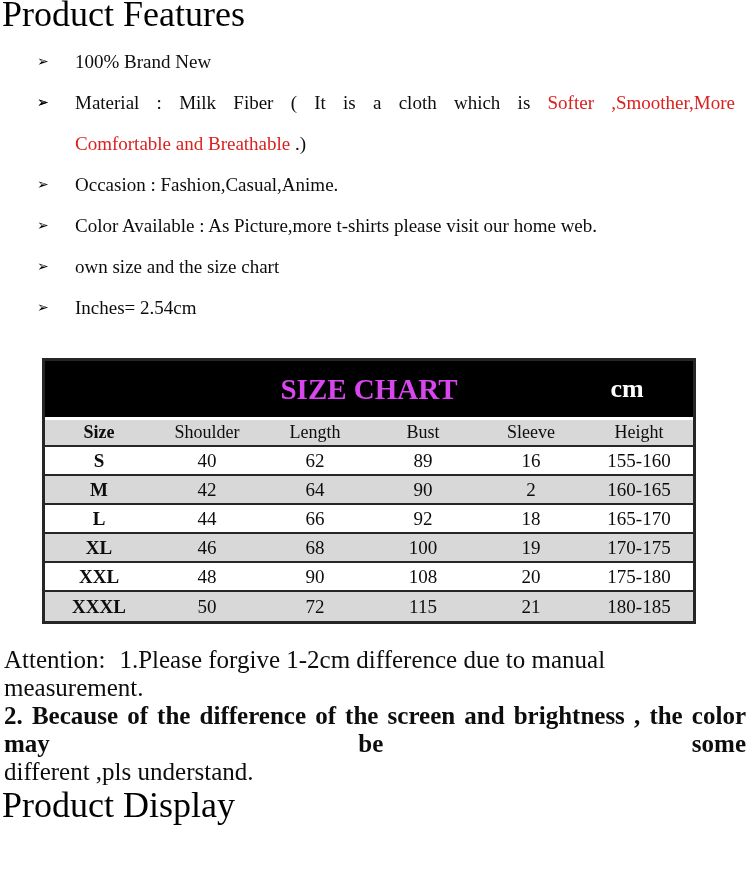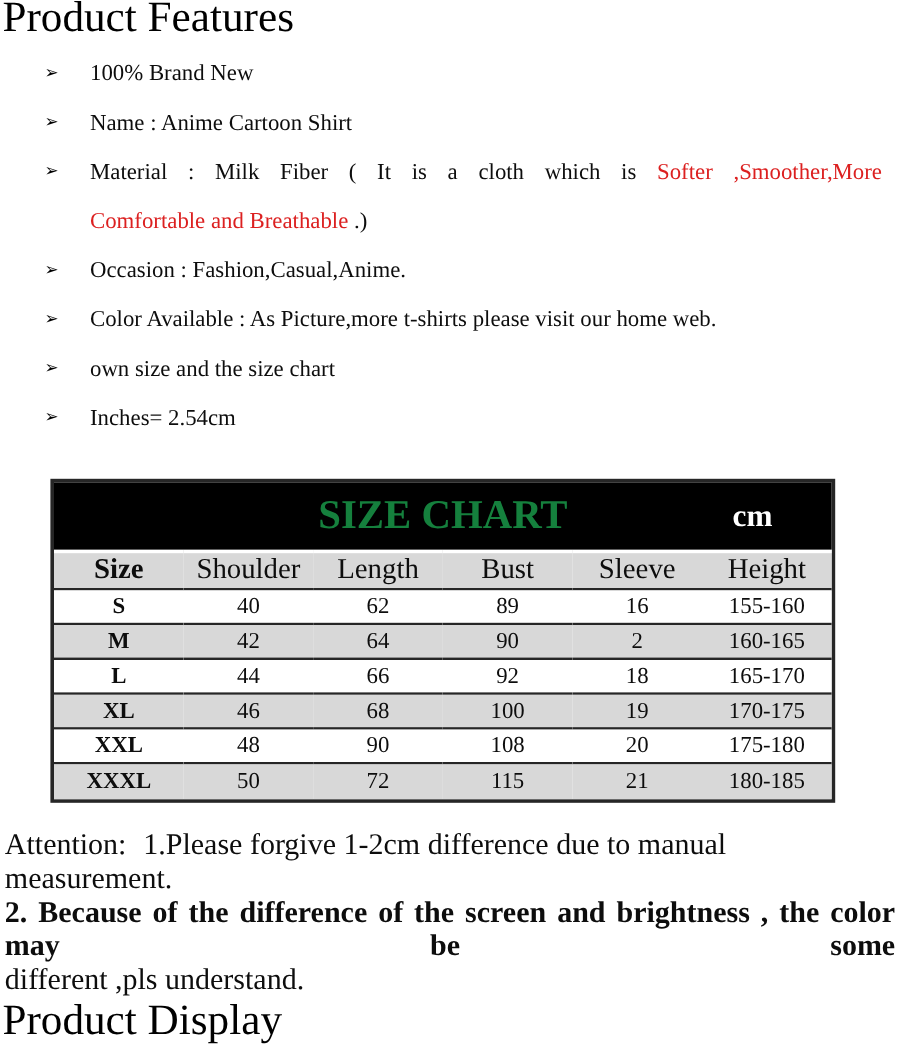--- a/index.html
+++ b/index.html
@@ -51,32 +51,32 @@
     table-layout:fixed;
     text-align:center;
     font-size:19px;
   }
   .size-table col{width:108px;}
   .band td{
     background:var(--table-band-bg);
     height:56px;position:relative;text-align:center;
   }
   .band-title{
-    color:#15803d;font-size:34px;font-weight:bold;
+    color:#d946ef;font-size:29px;font-weight:bold;
   }
   .band-unit{
     position:absolute;right:12px;top:50%;transform:translateY(-50%);
     width:108px;text-align:center;
     color:#fff;font-size:26px;font-weight:bold;
   }
   .cols th{
     background:var(--table-row-alt-bg);
     border-top:3px solid #ffffff;
     border-bottom:2px solid var(--table-border);
-    height:30px;font-weight:normal;font-size:24px;
+    height:30px;font-weight:normal;font-size:18px;
   }
   .cols th.size-col{font-weight:bold;}
   .size-table tbody td{
     height:29px;
     border-bottom:2px solid var(--table-border);
     background:#ffffff;
   }
   .size-table tbody tr.alt td{background:var(--table-row-alt-bg);}
   .size-table tbody tr:last-child td{border-bottom:none;}
   .size-table tbody td.size-col{font-weight:bold;}
@@ -94,21 +94,20 @@
 
 <h1 class="sec-heading top-heading">Product Features</h1>
 
 <ul class="feature-list">
   <li>
     <span class="bullet">➢</span>
     <span>100% Brand New</span>
   </li>
   <li>
     <span class="bullet">➢</span>
-    <span>Name : Anime Cartoon Shirt</span>
   </li>
   <li>
     <span class="bullet">➢</span>
     <div class="jline">
       <span>Material : Milk Fiber ( It is a cloth which is</span>
       <span class="red">Softer ,Smoother,More</span>
     </div>
     <div>
       <span class="red">Comfortable and Breathable</span>
       <span>.)</span>

